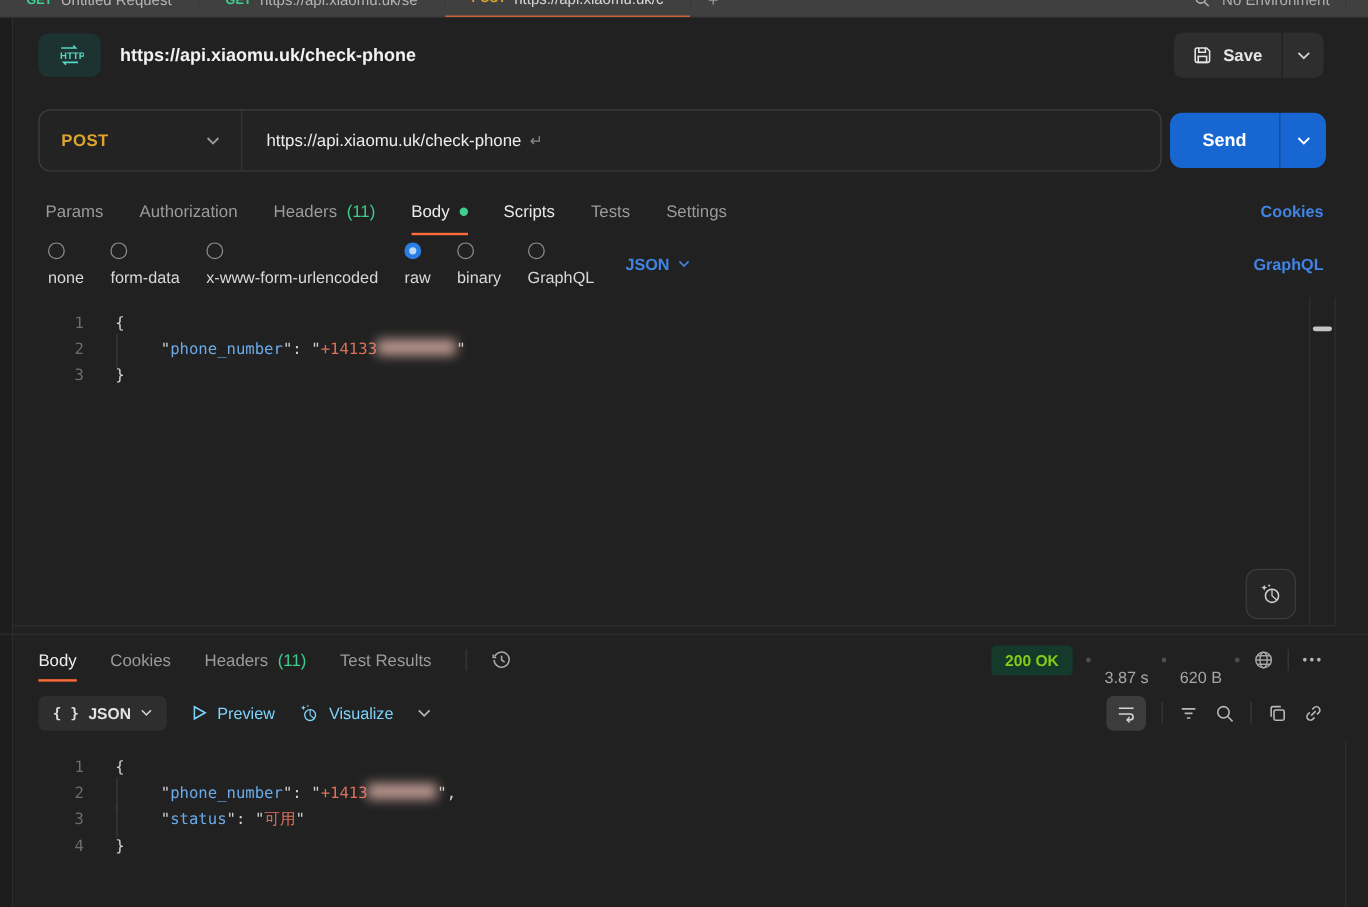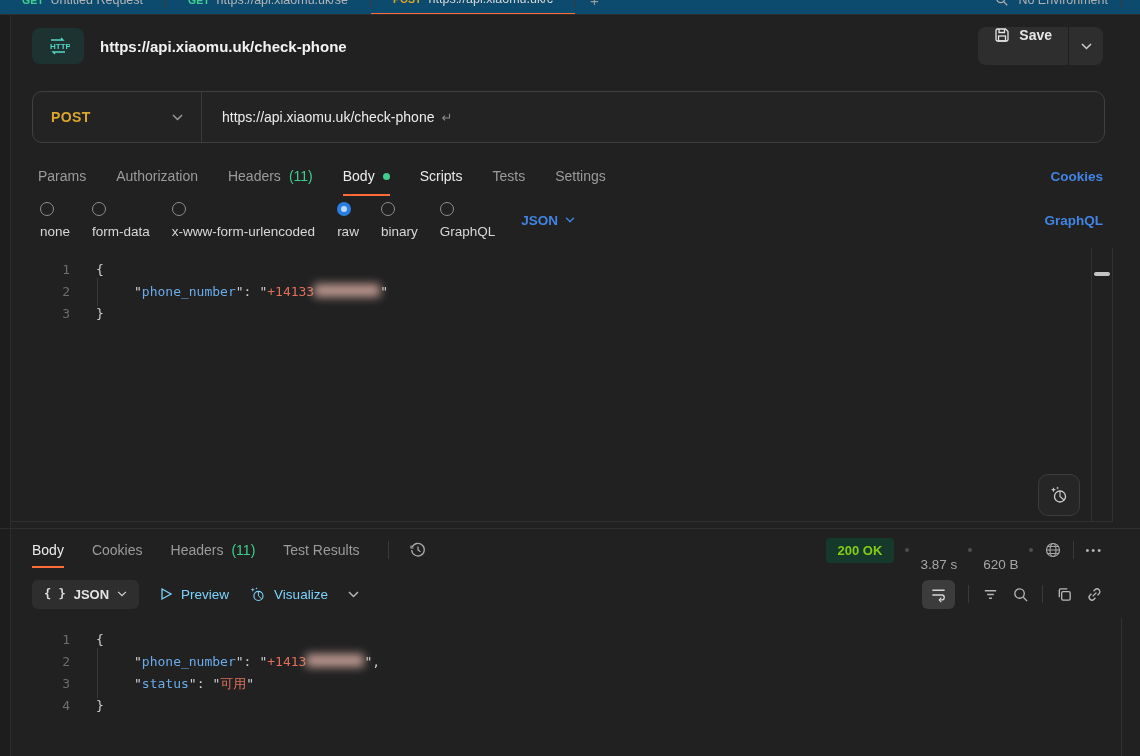--- a/index.html
+++ b/index.html
@@ -1,40 +1,40 @@
 <!DOCTYPE html>
 <html><head>
 <meta charset="utf-8">
 <style>
   html,body{margin:0;padding:0;background:#111;}
   .app{position:relative;width:1140px;height:756px;background:#212121;overflow:hidden;
        font-family:"Liberation Sans",sans-serif;color:#e8e8e8;}
 
   
-  .topbar{position:absolute;top:0;left:0;right:0;height:14px;background:#0c4a6e;
+  .topbar{position:absolute;top:0;left:0;right:0;height:14px;background:#404040;
           border-bottom:1px solid #2e2e2e;overflow:hidden;}
   .topbar-inner{position:absolute;top:-14px;left:0;right:0;height:28px;display:flex;align-items:center;}
   .tb-tab{display:flex;align-items:center;gap:7px;height:28px;padding:0 22px;font-size:12.5px;color:#b5b5b5;white-space:nowrap;}
   .tb-tab .meth{font-size:10.5px;font-weight:700;}
   .m-get{color:#3ecf8e}.m-post{color:#dba52e}
   .tb-tab.active{border-bottom:2px solid #ff6c37;color:#d8d8d8;}
   .tb-div{width:1px;height:16px;background:#3a3a3a;align-self:center;}
   .tb-plus{color:#9b9b9b;font-size:15px;padding:0 14px;}
   .tb-right{margin-left:auto;display:flex;align-items:center;gap:9px;padding-right:14px;color:#b0b0b0;font-size:12.5px;}
   .tb-right .tb-div{margin:0 4px;}
 
   
   .left-rail{position:absolute;top:15px;left:0;width:10px;bottom:0;background:#1d1d1d;border-right:1px solid #2d2d2d;}
 
   
   .req-header{position:absolute;top:15px;left:10px;right:0;height:62px;display:flex;align-items:center;padding:0 37px 0 22px;}
   .http-badge{width:52px;height:36px;border-radius:8px;background:#1c3332;display:flex;align-items:center;justify-content:center;flex:none;}
   .req-title{margin-left:16px;font-size:15px;font-weight:700;color:#f2f2f2;}
   .save-btn{margin-left:auto;display:flex;height:38px;background:#2e2e2e;border-radius:8px;overflow:hidden;align-items:stretch;}
-  .save-main{display:flex;gap:9px;padding:0 16px;font-size:14px;font-weight:600;color:#e6e6e6;cursor:pointer;}
+  .save-main{display:flex;align-items:center;gap:9px;padding:0 16px;font-size:14px;font-weight:600;color:#e6e6e6;cursor:pointer;}
   .save-caret{width:34px;display:flex;align-items:center;justify-content:center;border-left:1px solid #1f1f1f;cursor:pointer;}
 
   
   .url-row{position:absolute;top:91px;left:32px;right:35px;height:52px;display:flex;gap:7px;}
   .url-box{flex:1;display:flex;align-items:center;background:#232323;border:1px solid #404040;border-radius:10px;}
   .method-sel{width:132px;flex:none;display:flex;align-items:center;justify-content:space-between;padding:0 18px;cursor:pointer;}
   .method-label{color:#dba52e;font-weight:700;font-size:14px;letter-spacing:.4px;}
   .url-vdiv{width:1px;align-self:stretch;background:#3a3a3a;}
   .url-text{padding-left:20px;font-size:14px;color:#ededed;}
   .enter-hint{color:#8a8a8a;margin-left:7px;font-size:13px;}
@@ -180,20 +180,28 @@
         <span class="method-label">POST</span>
         <svg width="11" height="7" viewBox="0 0 11 7" fill="none" stroke="#9a9a9a" stroke-width="1.5">
             <path d="M1 1l4.5 4.5L10 1"></path>
           </svg>
       </div>
       <div class="url-vdiv"></div>
       <div class="url-text">
         <span>https://api.xiaomu.uk/check-phone</span><span class="enter-hint">↵</span>
       </div>
     </div>
+    <div class="send-btn">
+      <div class="send-main">Send</div>
+      <div class="send-caret">
+        <svg width="11" height="7" viewBox="0 0 11 7" fill="none" stroke="#fff" stroke-width="1.6">
+            <path d="M1 1l4.5 4.5L10 1"></path>
+          </svg>
+      </div>
+    </div>
   </div>
 
   <div class="req-tabs">
     <div class="rtab">Params</div>
     <div class="rtab">Authorization</div>
     <div class="rtab">
       <span>Headers</span>
       <span class="count">(11)</span>
     </div>
     <div class="rtab active">

